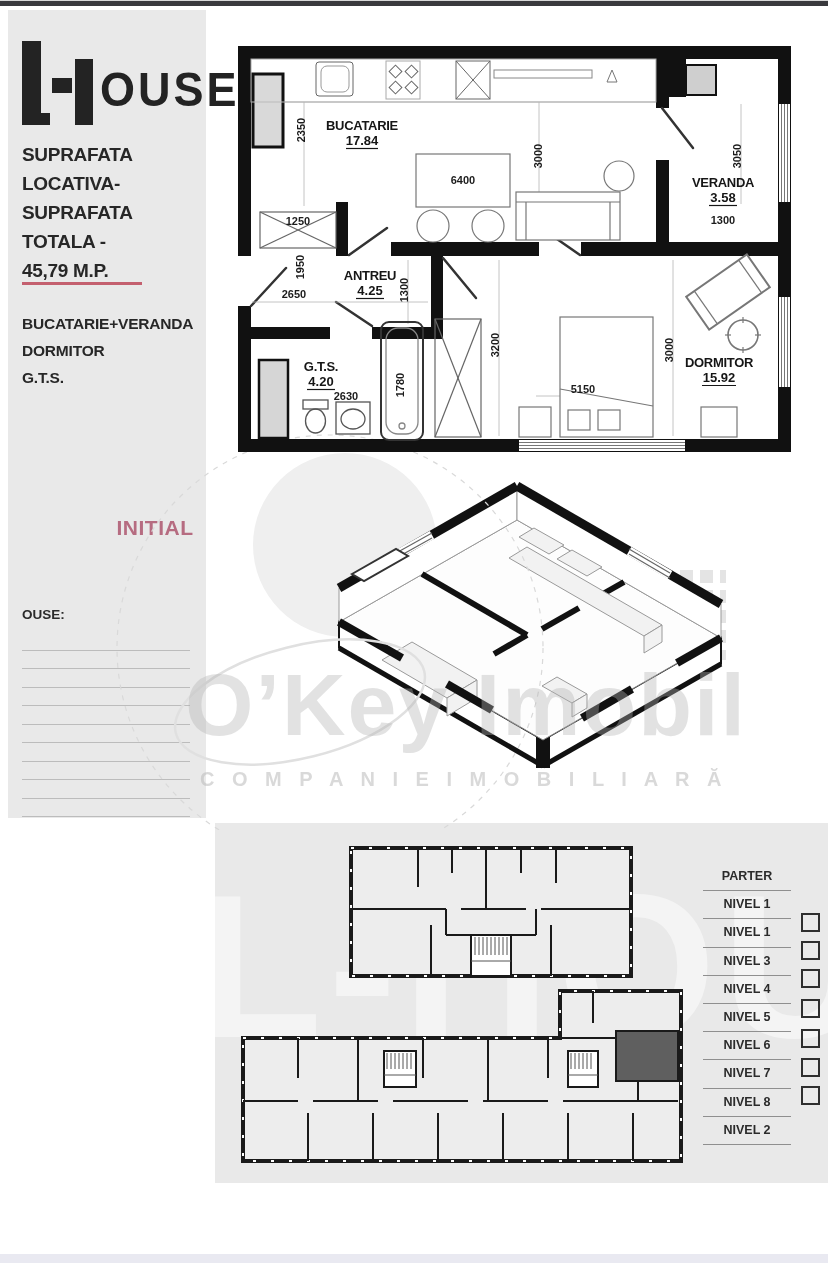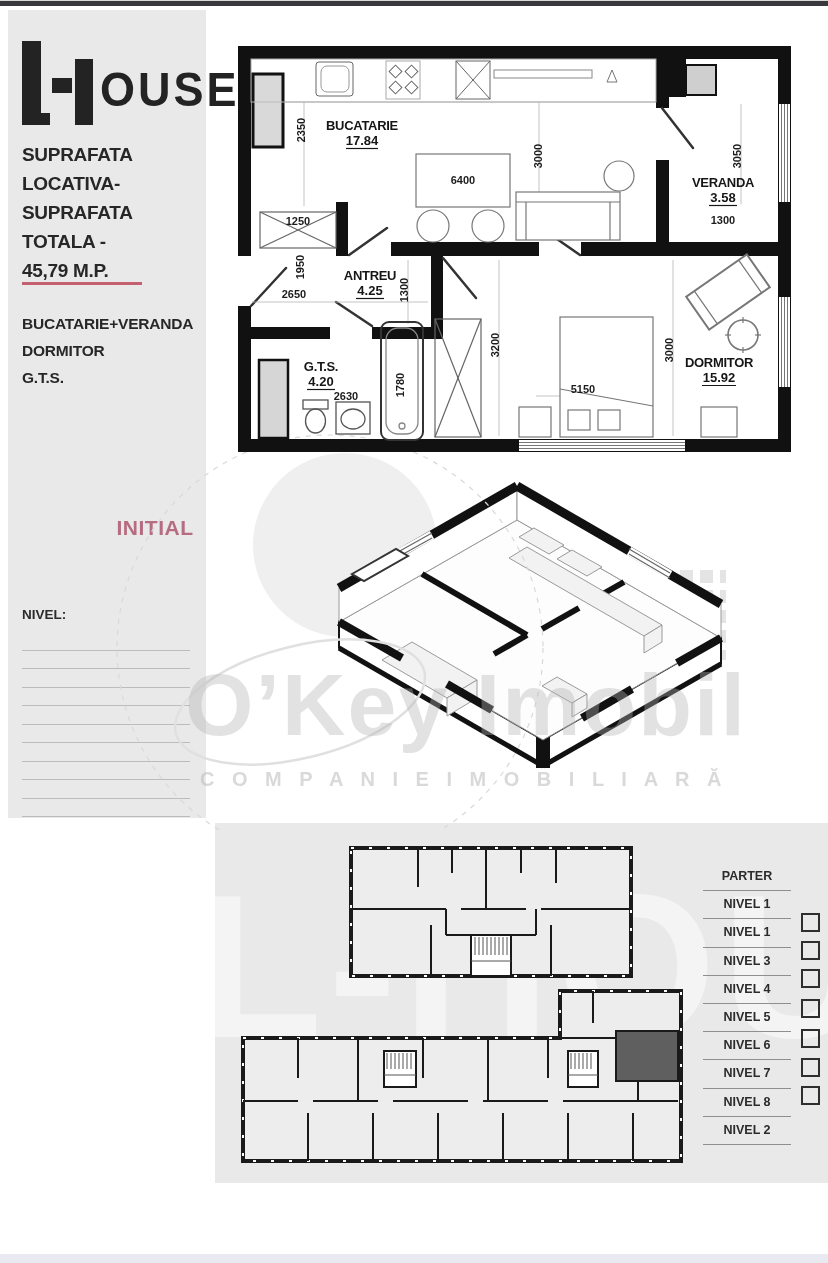--- a/index.html
+++ b/index.html
@@ -66,21 +66,21 @@
     <div>SUPRAFATA TOTALA -</div>
     <div>45,79 M.P.</div>
   </div>
   <div class="divider"></div>
   <div class="roomsum">
     <div>BUCATARIE+VERANDA</div>
     <div>DORMITOR</div>
     <div>G.T.S.</div>
   </div>
   <div class="statuslabel">INITIAL</div>
-  <div class="notelabel">NIVEL:</div>
+  <div class="notelabel">OUSE:</div>
   <div class="notelines">
       <div class="noteline"></div>
       <div class="noteline"></div>
       <div class="noteline"></div>
       <div class="noteline"></div>
       <div class="noteline"></div>
       <div class="noteline"></div>
       <div class="noteline"></div>
       <div class="noteline"></div>
       <div class="noteline"></div>

